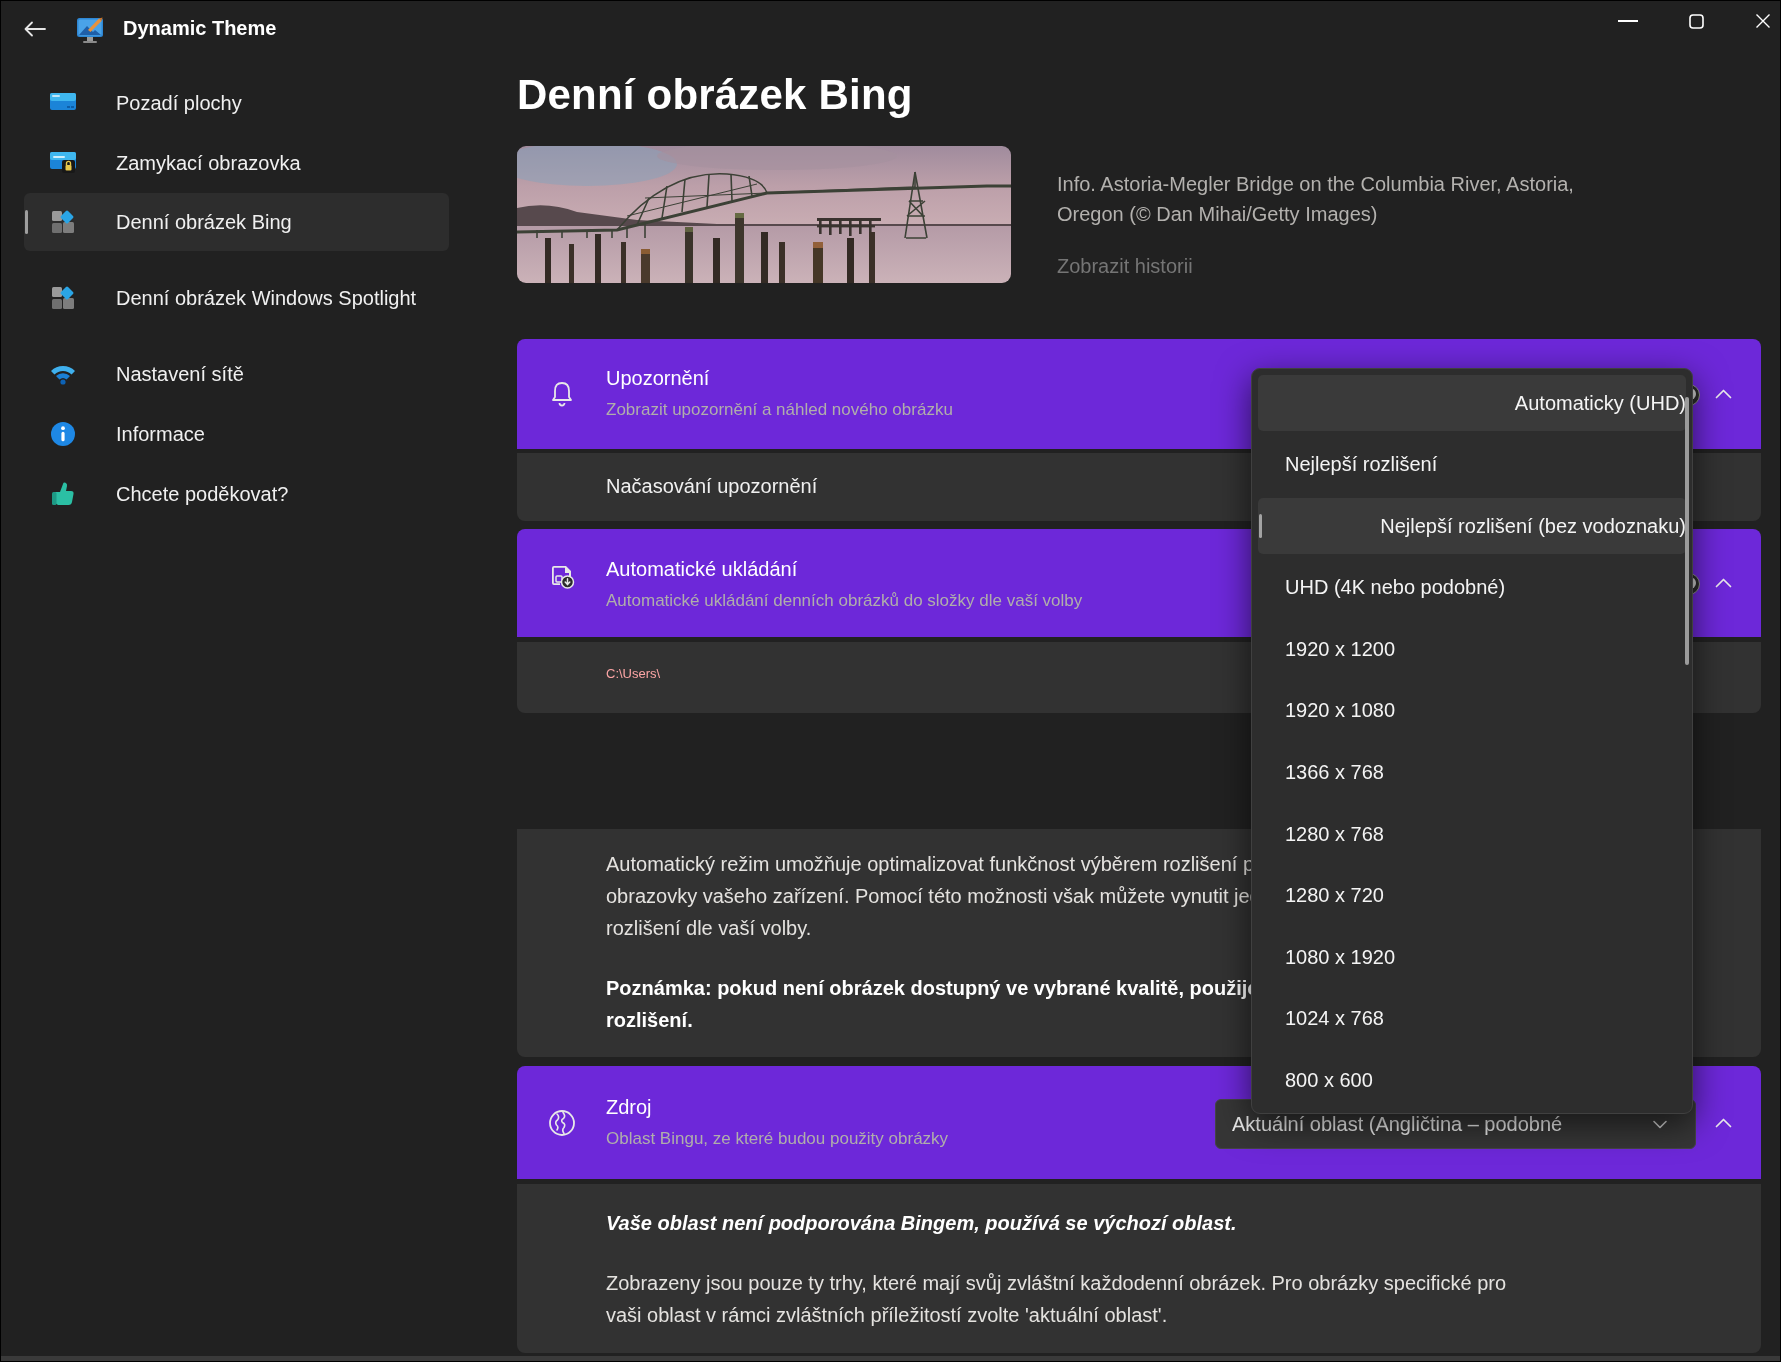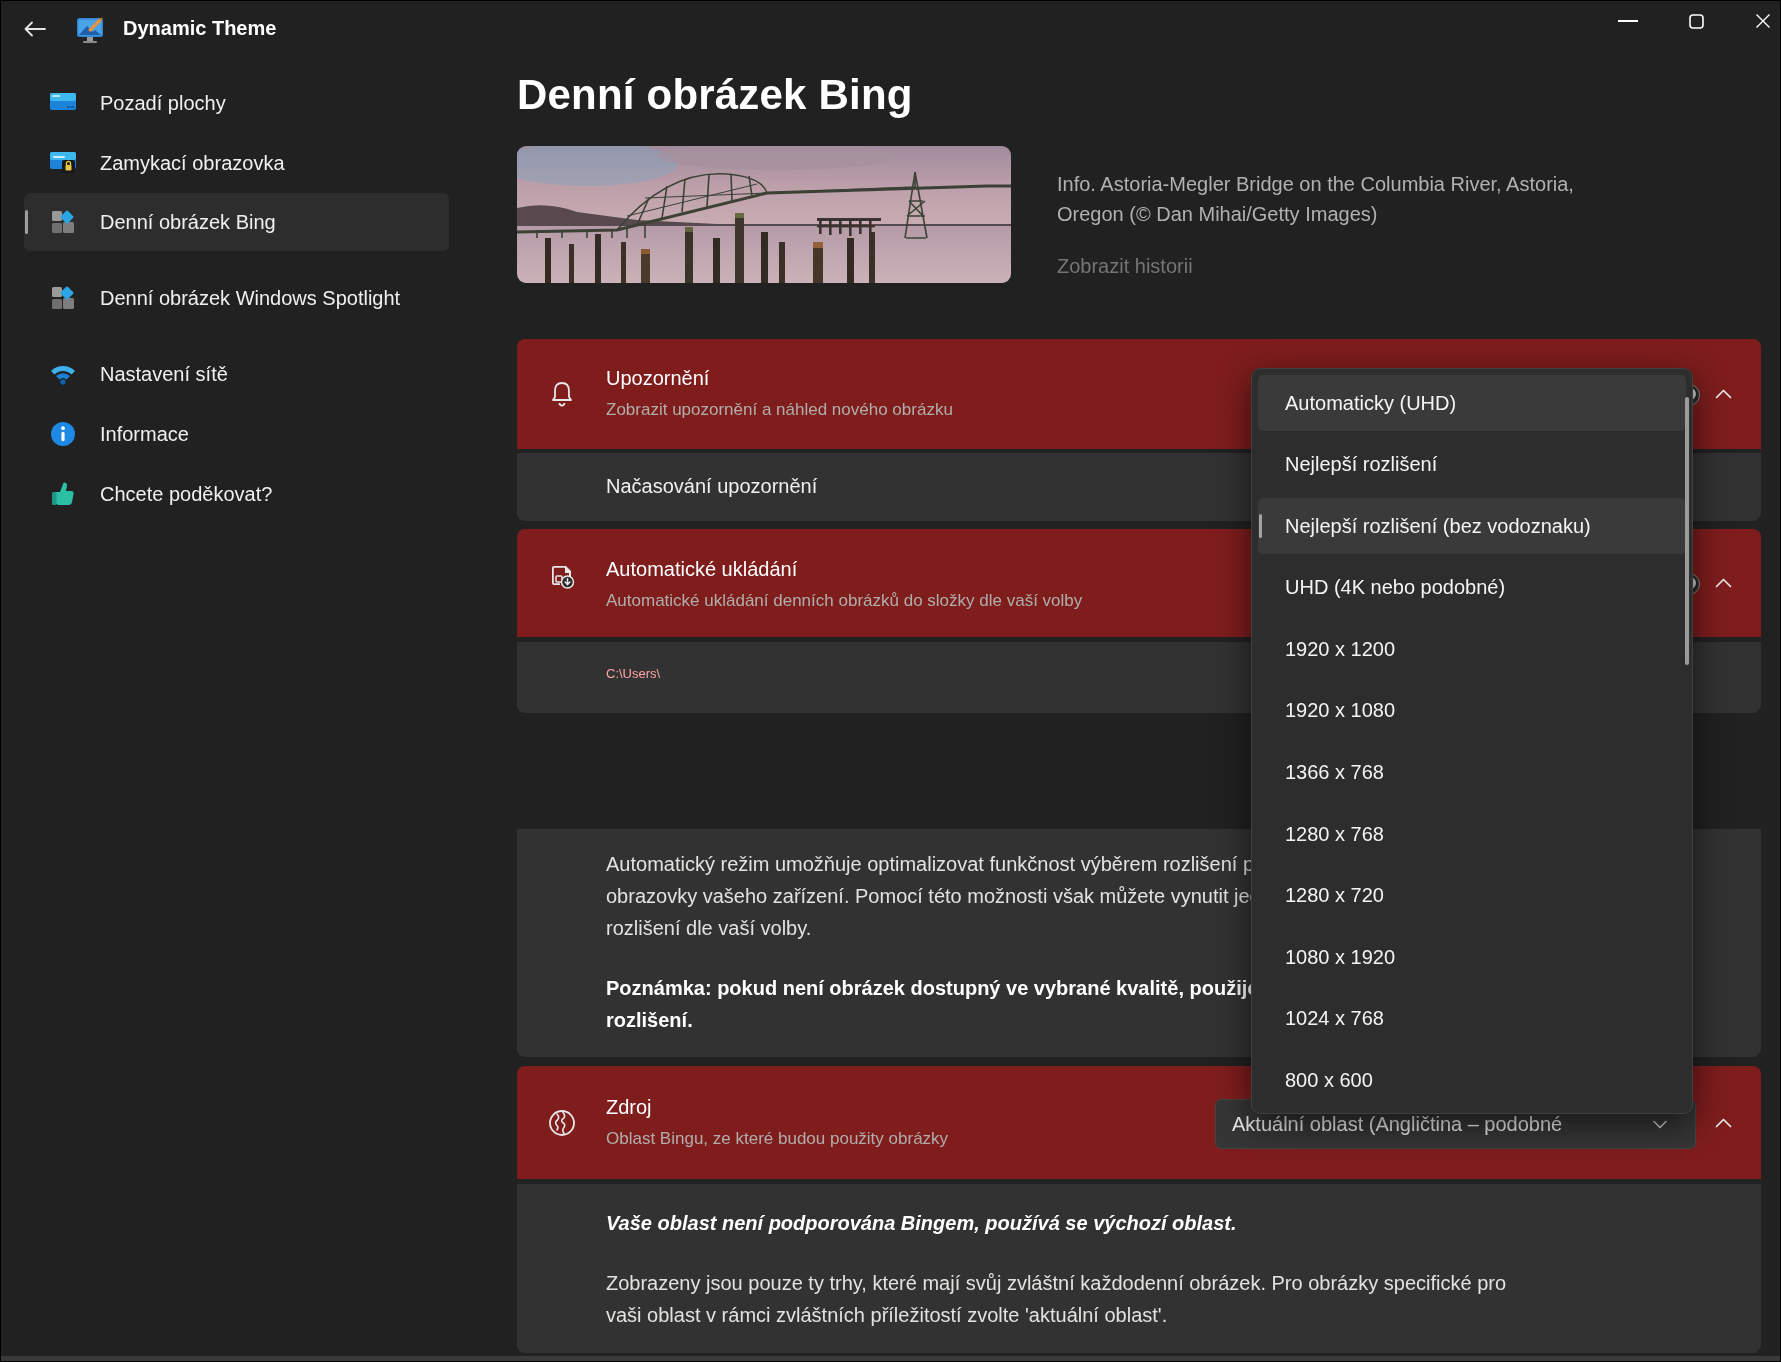--- a/index.html
+++ b/index.html
@@ -8,51 +8,51 @@
        border:1px solid #000;box-sizing:border-box;}
   .abs{position:absolute;}
   
   .titlebar{left:0;top:0;width:100%;height:59px;background:#212121;}
   .back-btn{left:18px;top:12px;width:32px;height:32px;font-size:24px;color:#e6e6e6;
             display:flex;align-items:center;justify-content:center;border-radius:5px;}
   .app-title{left:122px;top:16px;font-size:20px;font-weight:600;color:#ffffff;}
   .winbtn{top:0;width:46px;height:40px;display:flex;align-items:center;justify-content:center;}
   
   .side-item{left:23px;width:425px;border-radius:6px;display:flex;align-items:center;
-             gap:22px;padding-left:24px;box-sizing:border-box;font-size:20px;color:#f0f0f0;}
+             gap:38px;padding-left:24px;box-sizing:border-box;font-size:20px;color:#f0f0f0;}
   .side-item.selected{background:#2d2d2d;}
   .accent-pill{left:24px;width:3px;height:24px;border-radius:2px;background:#9e9e9e;}
   .side-label{line-height:30px;}
   .icon-wrap{width:30px;height:30px;display:flex;align-items:center;justify-content:center;flex:0 0 30px;}
   
   .page-title{left:516px;top:70px;font-size:42px;font-weight:700;color:#ffffff;letter-spacing:.2px;}
   .hero{left:516px;top:145px;width:494px;height:137px;border-radius:9px;overflow:hidden;}
   .info-text{left:1056px;font-size:20px;color:#b3b1ae;line-height:30px;}
   .history{left:1056px;top:254px;font-size:20px;color:#757575;}
-  .row{left:516px;width:1244px;background:#7f1d1d;box-sizing:border-box;}
+  .row{left:516px;width:1244px;background:#6d28d9;box-sizing:border-box;}
   .row.head{border-radius:8px 8px 0 0;}
   .row.sub{background:#323232;border-radius:0 0 8px 8px;border-top:2px solid #212121;}
   .card-title{font-size:20px;color:#ffffff;}
   .card-sub{font-size:17px;color:#b0aeab;}
   .body-text{font-size:20px;color:#e4e2df;line-height:32px;}
   .bold{font-weight:700;color:#fff;}
   .chev-btn{width:34px;height:34px;display:flex;align-items:center;justify-content:center;border-radius:5px;}
   .toggle{width:44px;height:20px;border:1px solid #929292;border-radius:11px;background:#2b2b2b;}
   .toggle .knob{position:absolute;right:3px;top:3px;width:12px;height:12px;border-radius:50%;background:#cfcfcf;}
   
   .combo{left:1214px;top:1098px;width:481px;height:50px;background:#363636;border:1px solid #454545;
          border-radius:6px;display:flex;align-items:center;box-sizing:border-box;padding:0 16px;z-index:5;}
   .combo-text{font-size:20px;color:#ededed;white-space:nowrap;overflow:hidden;}
   
   .flyout{left:1250px;top:367px;width:442px;height:746px;background:#2d2d2d;border:1px solid #404040;
           border-radius:9px;box-shadow:0 10px 34px rgba(0,0,0,.6);z-index:9;box-sizing:border-box;
           display:flex;flex-direction:column;gap:5.6px;padding:6px;}
   .fly-item{position:relative;height:56px;flex:0 0 56px;border-radius:5px;display:flex;align-items:center;
             padding-left:27px;font-size:20px;color:#f4f4f4;box-sizing:border-box;}
-  .fly-item.hl{background:#3a3a3a;}
+  .fly-item.hl{background:#3a3a3a;justify-content:flex-end;}
   .fly-item .sel-pill{position:absolute;left:1px;top:16px;width:3px;height:24px;border-radius:2px;background:#a3a3a3;}
   .fly-scroll{position:absolute;left:433px;top:28px;width:4px;height:268px;border-radius:2px;background:#9b9b9b;z-index:10;}
   .bottom-edge{left:0;top:1355px;width:100%;height:7px;background:#3a3a3a;}
   svg{display:block;}
 </style>
 </head>
 <body>
 
 <div class="app">
 

